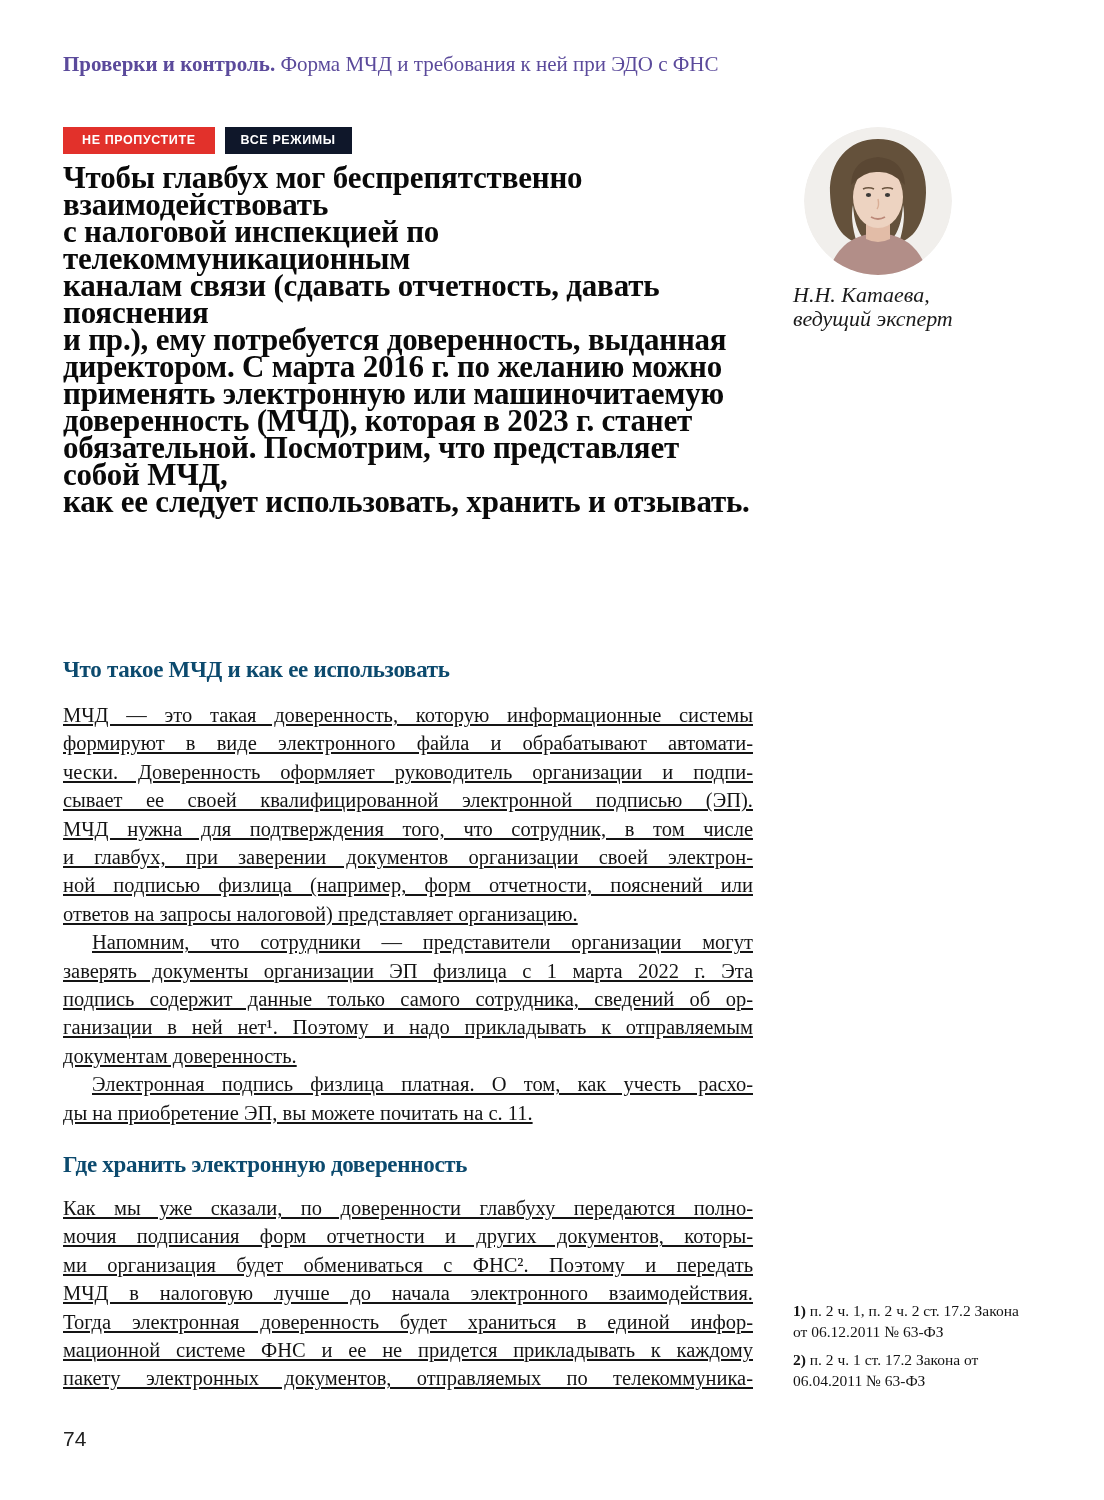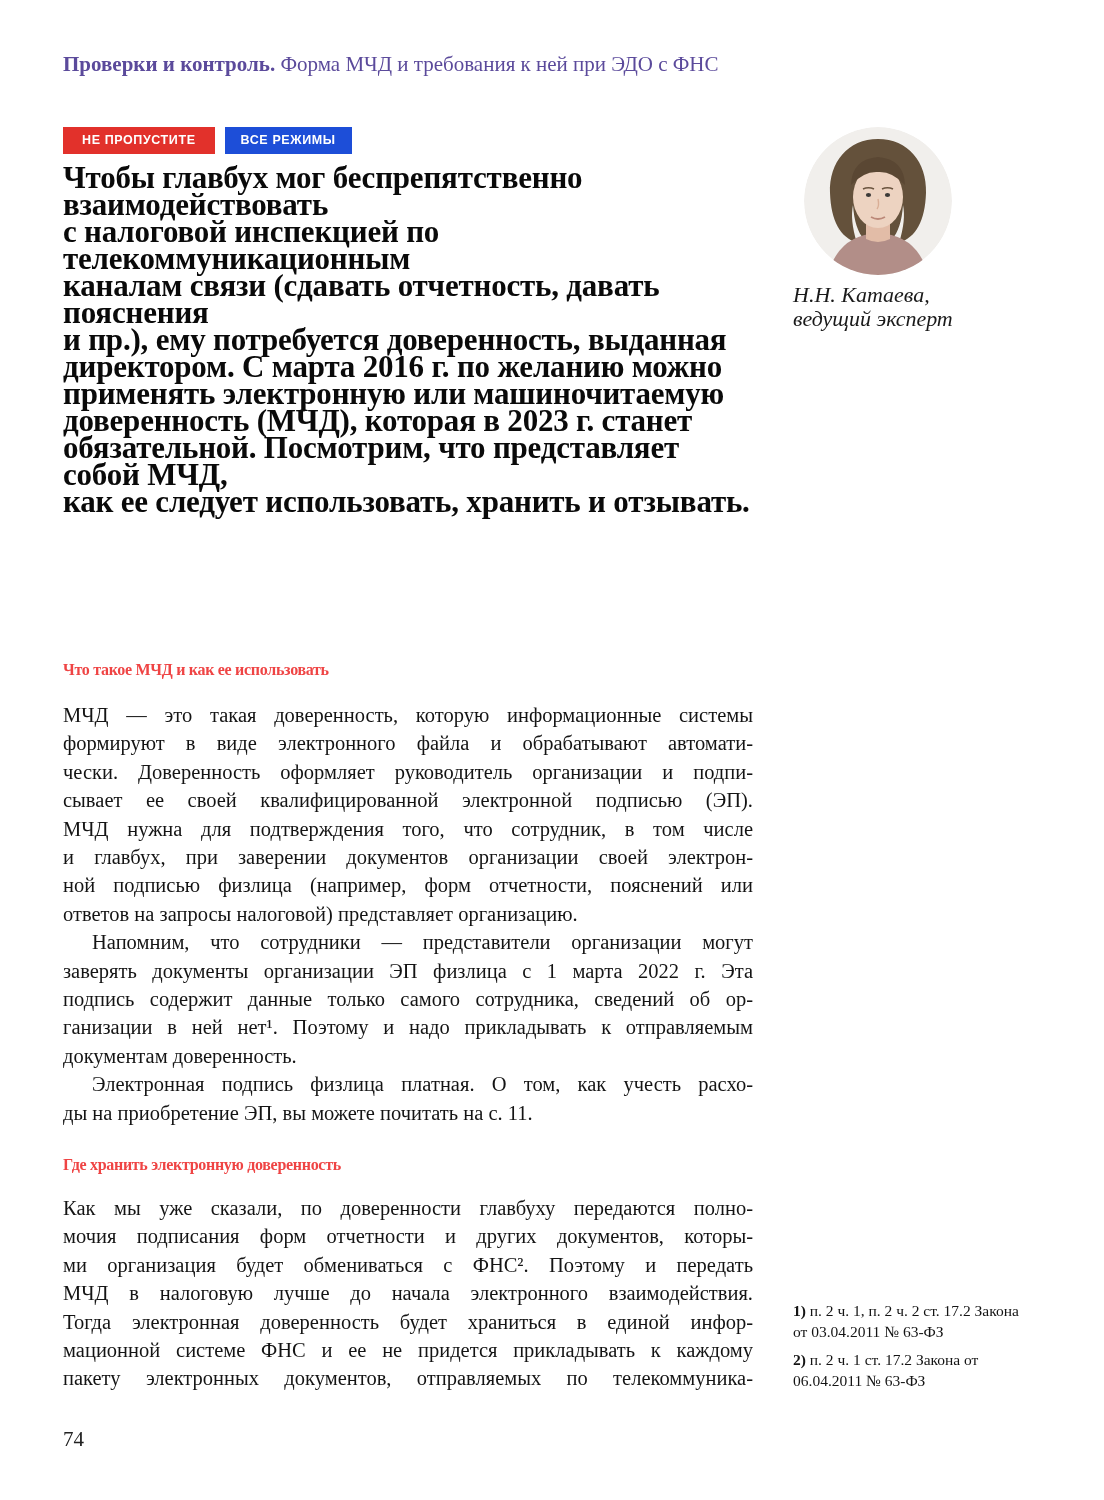--- a/index.html
+++ b/index.html
@@ -19,21 +19,21 @@
   .kicker .k-bold{font-weight:bold;text-align:center;}
   
   .badges{position:absolute;left:63px;top:127px;display:flex;gap:10px;}
   .badge{
     height:27px;line-height:27px;
     font-family:"Liberation Sans", sans-serif;
     font-size:12.5px;font-weight:bold;letter-spacing:0.6px;
     color:#fff;padding:0 19px;white-space:nowrap;
   }
   .badge-red{background:#e2312b;text-align:center;}
-  .badge-purple{background:#1d4ed8;padding:0 16px;}
+  .badge-purple{background:#0f172a;padding:0 16px;}
   
   .lead{
     position:absolute;left:63px;top:164px;width:690px;
     font-weight:bold;font-size:31px;line-height:27px;color:#0a0a0a;
     letter-spacing:-0.2px;
   }
   
   .avatar{position:absolute;left:804px;top:127px;width:148px;height:148px;}
   .author-caption{
     position:absolute;left:793px;top:283px;width:230px;
@@ -41,46 +41,46 @@
   }
   
   .title{
     position:absolute;left:60px;top:434px;width:1000px;
     font-weight:bold;font-size:46px;line-height:55px;color:#000;
     letter-spacing:-0.8px;
   }
   
   .h2{
     position:absolute;left:63px;width:690px;
-    font-weight:bold;font-size:16px;line-height:30px;color:#ef4444;
+    font-weight:bold;font-size:23px;line-height:30px;color:#0c4a6e;
     letter-spacing:-0.3px;
   }
   .h2-1{top:655px;}
   .h2-2{top:1150px;}
   .body-block{
     position:absolute;left:63px;width:690px;
     font-size:20.5px;line-height:28.4px;color:#141414;
   }
   .body-1{top:701px;}
   .body-2{top:1194px;}
   .para{margin:0;}
-  .justify .ln{text-align:justify;text-align-last:justify;}
+  .justify .ln{text-align:justify;text-align-last:justify;text-decoration:underline;}
   .justify:not(.justify-all) .ln:last-child{text-align-last:left;}
   .indent .ln:first-child{text-indent:29px;}
   
   .footnotes{
     position:absolute;left:793px;top:1300px;width:228px;
     font-size:15.5px;line-height:21px;color:#141414;
   }
   .footnote{margin:0 0 7px 0;}
   .fn-marker{font-weight:bold;}
   
   .pagenum{
     position:absolute;left:63px;top:1427px;
-    font-family:Liberation Serif, serif;
+    font-family:Liberation Sans, sans-serif;
     font-size:21px;color:#222;
   }
 </style>
 </head>
 <body>
 
 <div class="page">
 
   <div class="kicker">
     <span class="k-bold">Проверки и контроль.</span><span> Форма МЧД и требования к ней при ЭДО с ФНС</span>
@@ -176,21 +176,21 @@
         <div class="ln">ми организация будет обмениваться с ФНС². Поэтому и передать</div>
         <div class="ln">МЧД в налоговую лучше до начала электронного взаимодействия.</div>
         <div class="ln">Тогда электронная доверенность будет храниться в единой инфор-</div>
         <div class="ln">мационной системе ФНС и ее не придется прикладывать к каждому</div>
         <div class="ln">пакету электронных документов, отправляемых по телекоммуника-</div>
       </div>
   </div>
 
   <div class="footnotes">
     <div class="footnote">
-      <span class="fn-marker">1)</span><span> п. 2 ч. 1, п. 2 ч. 2 ст. 17.2 Закона от 03.04.2011 № 63-ФЗ</span>
+      <span class="fn-marker">1)</span><span> п. 2 ч. 1, п. 2 ч. 2 ст. 17.2 Закона от 06.12.2011 № 63-ФЗ</span>
     </div>
     <div class="footnote">
       <span class="fn-marker">2)</span><span> п. 2 ч. 1 ст. 17.2 Закона от 06.04.2011 № 63-ФЗ</span>
     </div>
   </div>
 
   <div class="pagenum">74</div>
 
 </div>
 

